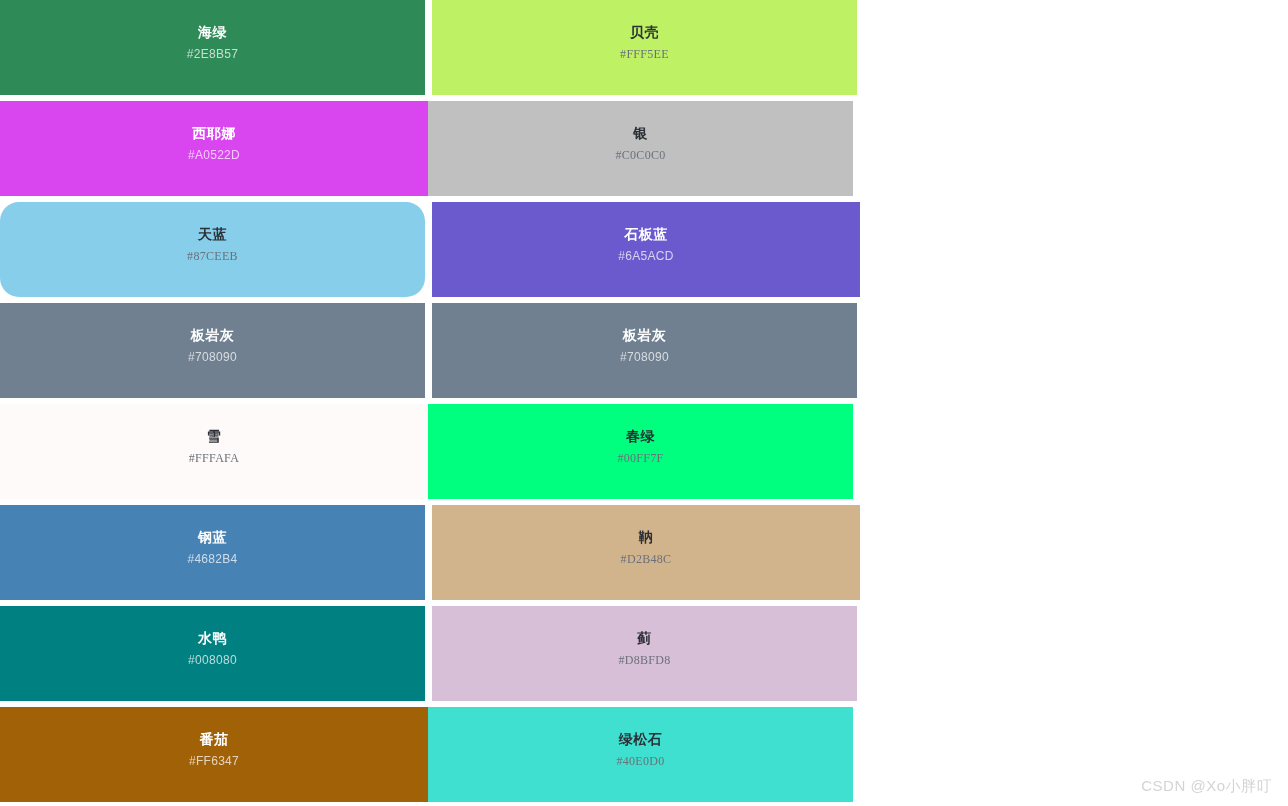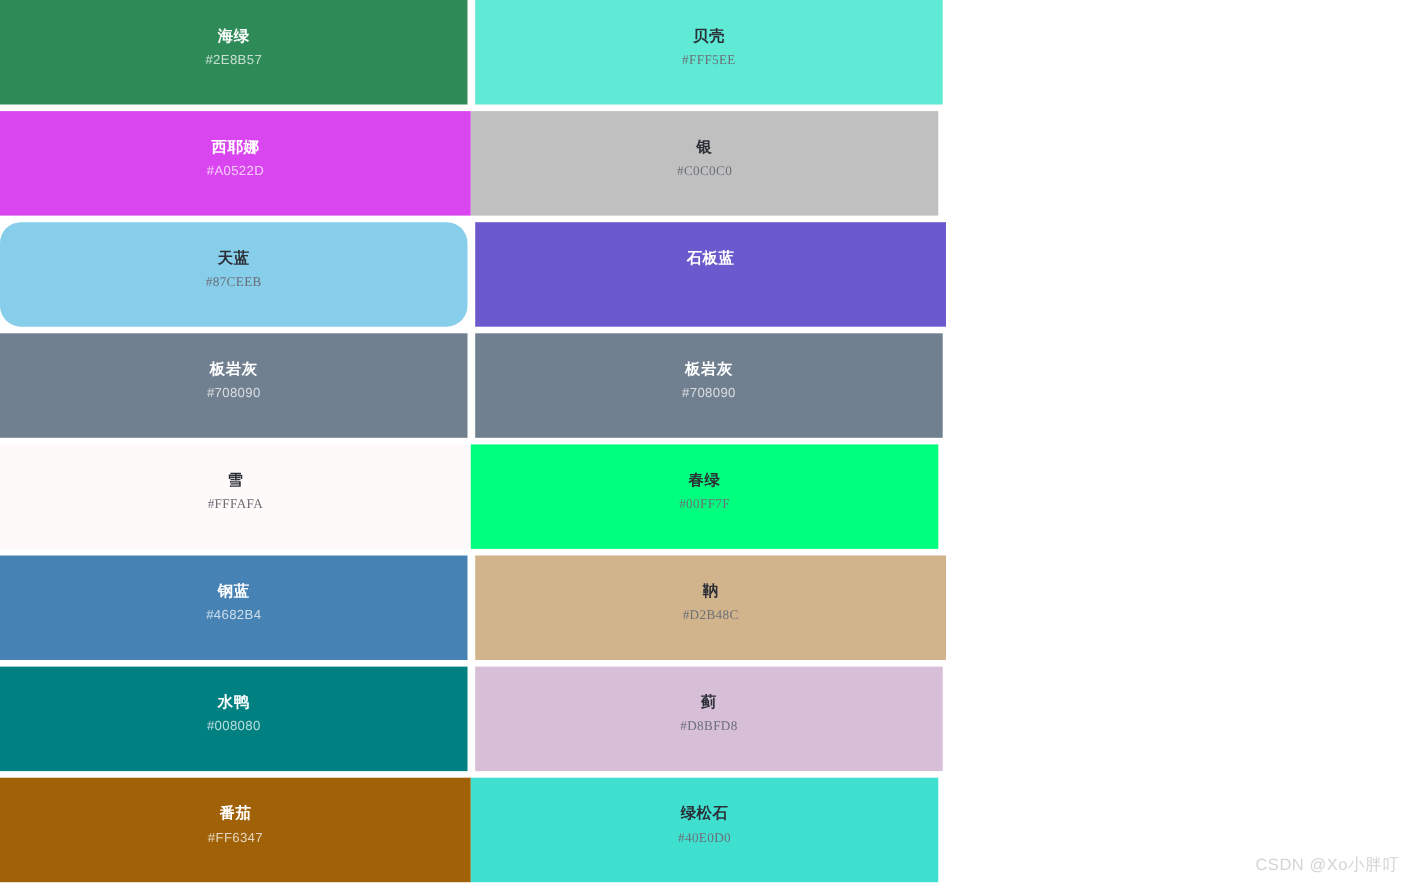--- a/index.html
+++ b/index.html
@@ -65,38 +65,39 @@
   }
 </style>
 </head>
 <body>
 
 <div id="palette-grid">
     <div class="swatch on-dark" style="background-color: rgb(46, 139, 87);">
       <span class="swatch-name">海绿</span>
       <span class="swatch-hex">#2E8B57</span>
     </div>
-    <div class="swatch on-light" style="background-color: #5eead4;">
+    <div class="swatch on-light" style="background-color: #bef264;">
       <span class="swatch-name">贝壳</span>
       <span class="swatch-hex">#FFF5EE</span>
     </div>
     <div class="swatch on-dark" style="background-color: #d946ef;">
       <span class="swatch-name">西耶娜</span>
       <span class="swatch-hex">#A0522D</span>
     </div>
     <div class="swatch on-light" style="background-color: rgb(192, 192, 192);">
       <span class="swatch-name">银</span>
       <span class="swatch-hex">#C0C0C0</span>
     </div>
     <div class="swatch on-light" style="background-color: rgb(135, 206, 235); border-radius: 19px;">
       <span class="swatch-name">天蓝</span>
       <span class="swatch-hex">#87CEEB</span>
     </div>
     <div class="swatch on-dark" style="background-color: rgb(106, 90, 205);">
       <span class="swatch-name">石板蓝</span>
+      <span class="swatch-hex">#6A5ACD</span>
     </div>
     <div class="swatch on-dark" style="background-color: rgb(112, 128, 144);">
       <span class="swatch-name">板岩灰</span>
       <span class="swatch-hex">#708090</span>
     </div>
     <div class="swatch on-dark" style="background-color: rgb(112, 128, 144);">
       <span class="swatch-name">板岩灰</span>
       <span class="swatch-hex">#708090</span>
     </div>
     <div class="swatch on-light" style="background-color: rgb(255, 250, 250);">

